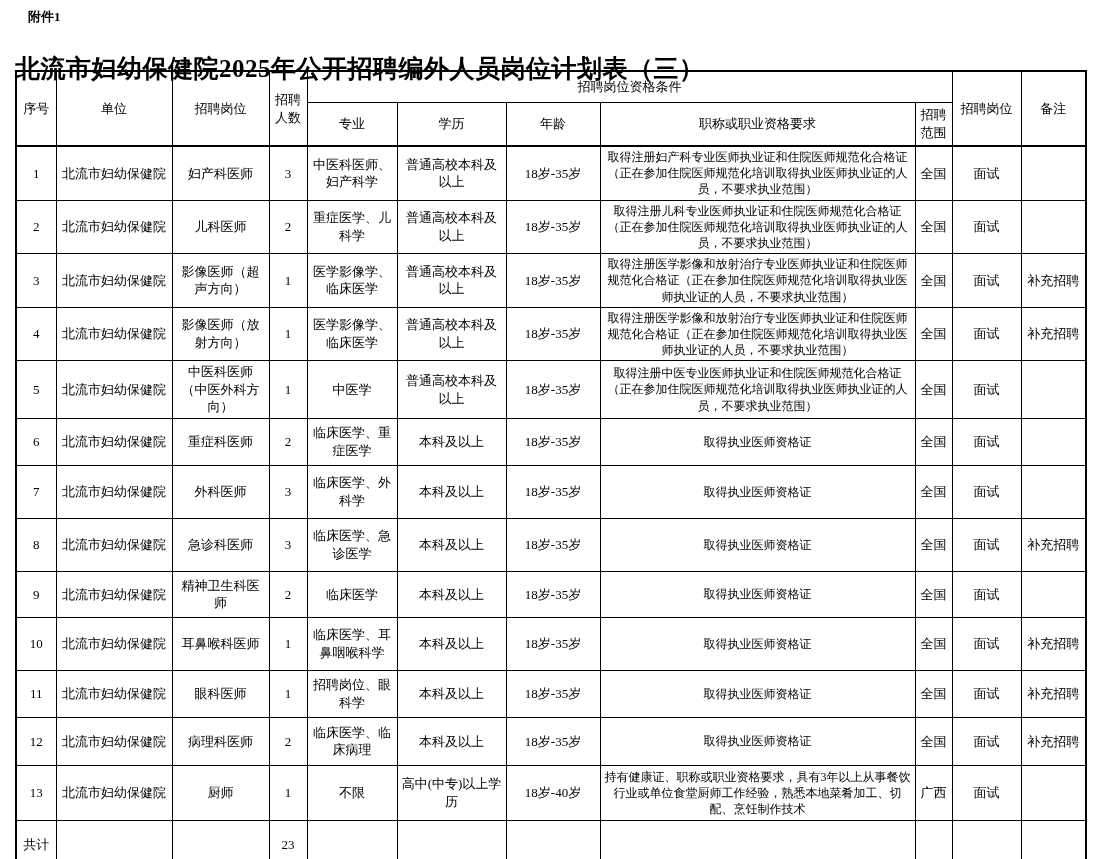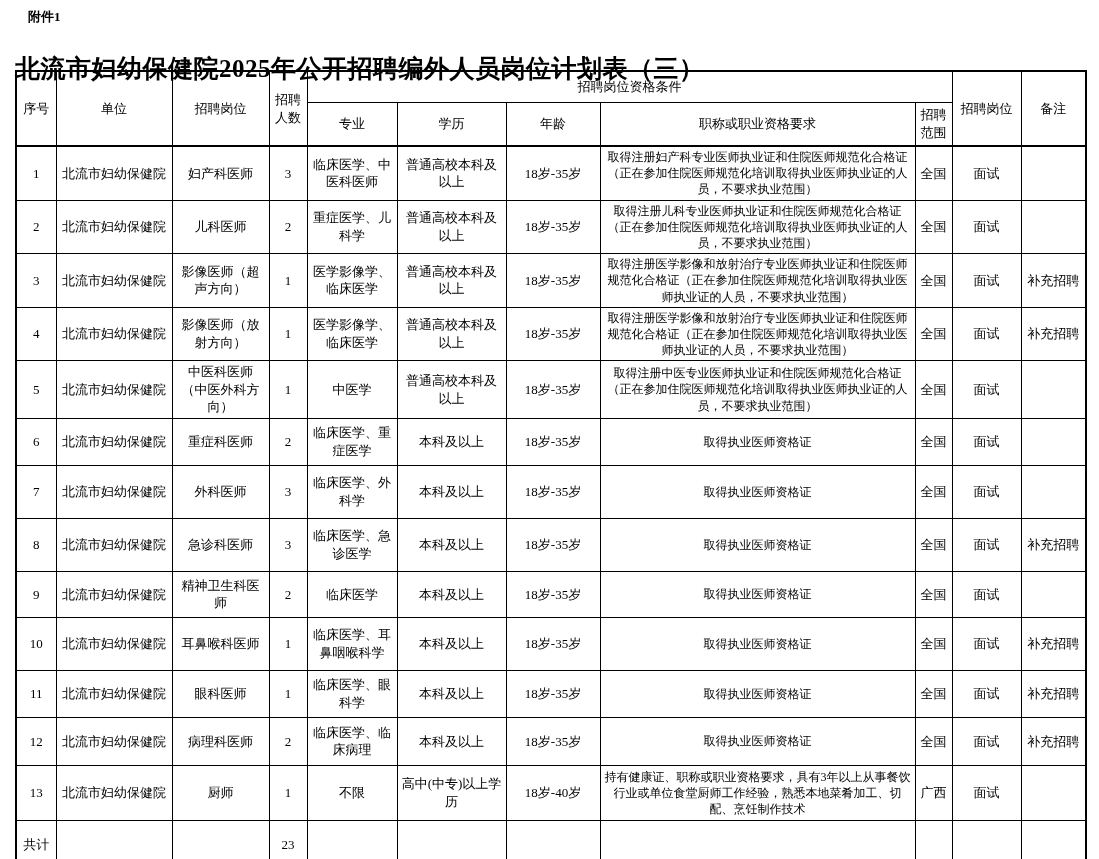--- a/index.html
+++ b/index.html
@@ -109,21 +109,21 @@
         <th>职称或职业资格要求</th>
         <th>招聘范围</th>
       </tr>
     </thead>
     <tbody id="table-body">
       <tr>
     <td>1</td>
     <td>北流市妇幼保健院</td>
     <td>妇产科医师</td>
     <td>3</td>
-    <td>临床医学、中医科医师</td>
+    <td>中医科医师、妇产科学</td>
     <td>普通高校本科及以上</td>
     <td>18岁-35岁</td>
     <td class="cell-req">取得注册妇产科专业医师执业证和住院医师规范化合格证（正在参加住院医师规范化培训取得执业医师执业证的人员，不要求执业范围）</td>
     <td>全国</td>
     <td>面试</td>
     <td></td>
   </tr>
         <tr>
     <td>2</td>
     <td>北流市妇幼保健院</td>
@@ -239,21 +239,21 @@
     <td class="cell-req">取得执业医师资格证</td>
     <td>全国</td>
     <td>面试</td>
     <td>补充招聘</td>
   </tr>
         <tr>
     <td>11</td>
     <td>北流市妇幼保健院</td>
     <td>眼科医师</td>
     <td>1</td>
-    <td>临床医学、眼科学</td>
+    <td>招聘岗位、眼科学</td>
     <td>本科及以上</td>
     <td>18岁-35岁</td>
     <td class="cell-req">取得执业医师资格证</td>
     <td>全国</td>
     <td>面试</td>
     <td>补充招聘</td>
   </tr>
         <tr>
     <td>12</td>
     <td>北流市妇幼保健院</td>

